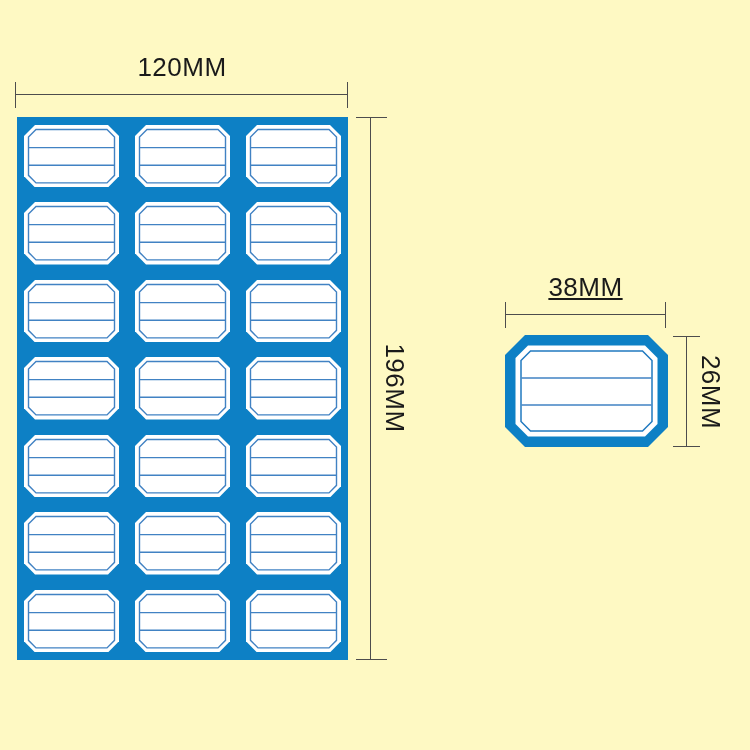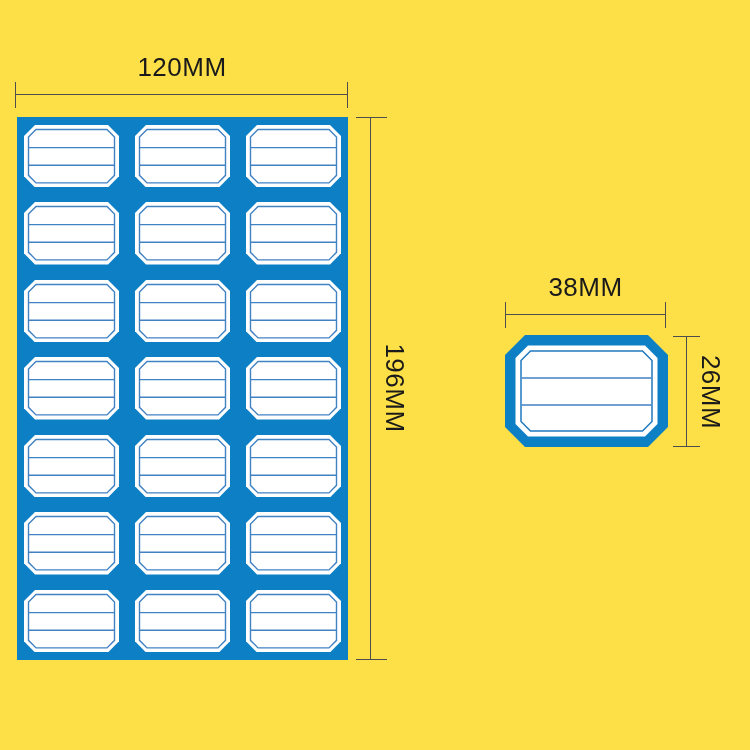--- a/index.html
+++ b/index.html
@@ -4,21 +4,21 @@
 <style>
   :root{
     --blue:#0d80c5;
     --line-blue:#4182c3;
     --outline-blue:#2079c0;
     --dim:#4d4d4d;
     --txt:#1a1a1a;
   }
   html,body{margin:0;padding:0;background:#fff;}
   .canvas{
-    position:relative;width:750px;height:750px;background:#fde047;overflow:hidden;
+    position:relative;width:750px;height:750px;background:#fef9c3;overflow:hidden;
     font-family:"Liberation Sans", sans-serif;color:var(--txt);
   }
   .dim-label{
     position:absolute;font-size:26px;line-height:26px;letter-spacing:0.5px;
     text-align:center;color:var(--txt);white-space:nowrap;
   }
   .rot90{transform:rotate(90deg);}
   .dim-box{position:absolute;}
   .dim-box .hline{position:absolute;left:0;right:0;top:12px;border-top:1.5px solid var(--dim);}
   .dim-box .vline{position:absolute;top:0;bottom:0;border-left:1.5px solid var(--dim);}
@@ -203,21 +203,21 @@
 </div>
   </div>
 
   <div class="dim-box" style="left:356px;top:117px;width:31px;height:543px;">
     <div class="vline" style="left:14px;"></div>
     <div class="tick-t"></div>
     <div class="tick-b"></div>
   </div>
   <div class="dim-label rot90" style="left:335px;top:375px;width:120px;height:26px;">196MM</div>
 
-  <div class="dim-label" style="left:505px;top:274px;width:161px;">38MM</div>
+  <div class="dim-label" style="left:505px;top:274px;width:161px;text-decoration:underline;">38MM</div>
   <div class="dim-box" style="left:505px;top:302px;width:161px;height:26px;">
     <div class="hline"></div>
     <div class="tick-l"></div>
     <div class="tick-r"></div>
   </div>
 
   <div class="single-sticker">
     <svg viewBox="0 0 163 112" preserveAspectRatio="none">
       <polygon points="20,0 143,0 163,20 163,92 143,112 20,112 0,92 0,20" fill="#0d80c5"></polygon>
       <polygon points="23,10.5 140,10.5 152.5,23 152.5,89 140,101.5 23,101.5 10.5,89 10.5,23" fill="#ffffff"></polygon>

